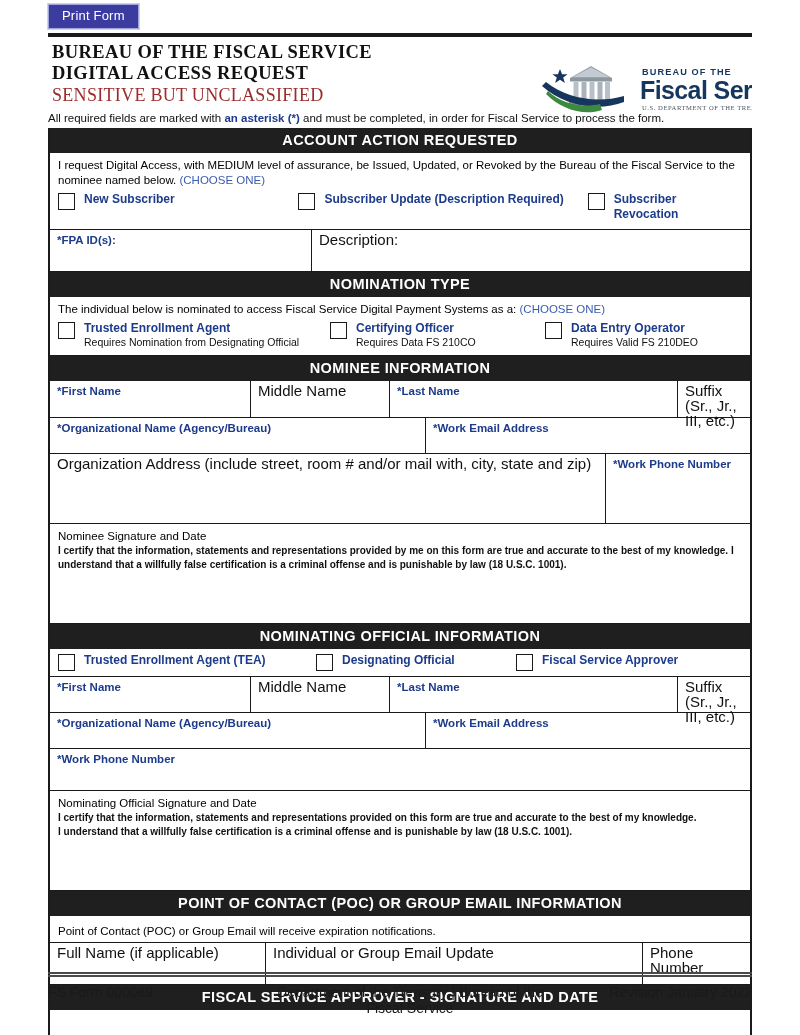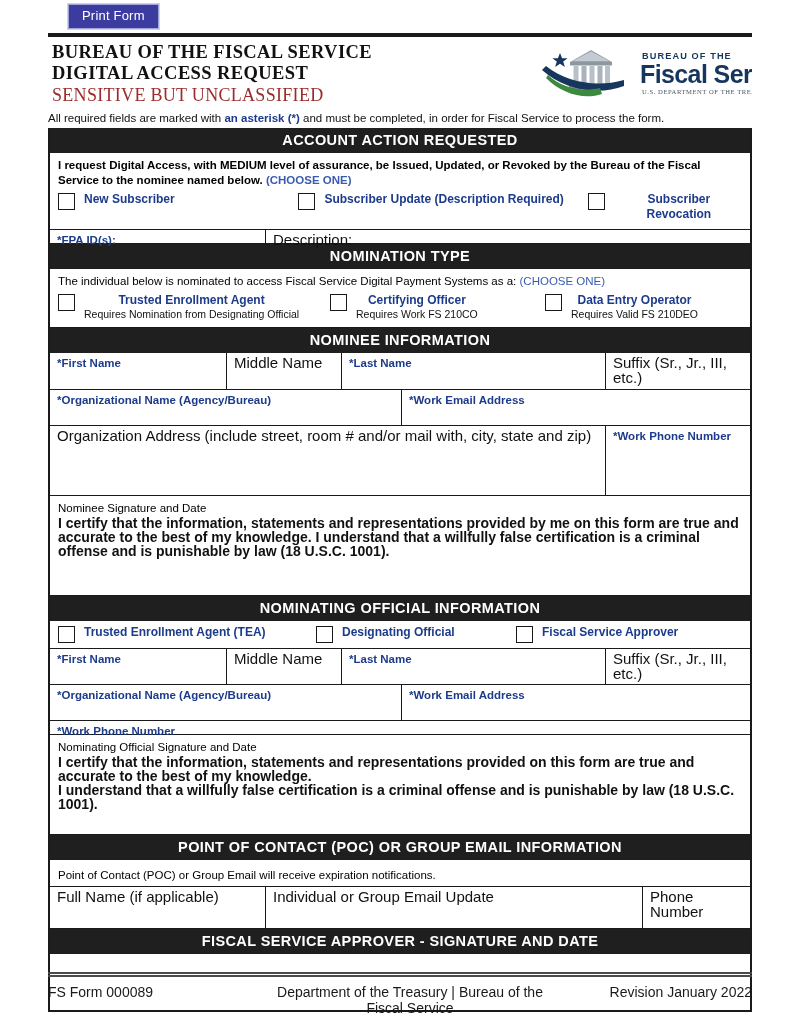--- a/index.html
+++ b/index.html
@@ -20,21 +20,20 @@
     height: 1035px;
     background: #fff;
     box-sizing: border-box;
   }
 
   
   .toolbar {
     position: absolute;
     left: 48px;
     top: 4px;
-    margin-left: 20px;
   }
   .print-btn {
     display: inline-block;
     background: #3b3ba0;
     color: #ffffff;
     font-family: "Liberation Sans", sans-serif;
     font-size: 13px;
     padding: 4px 13px 5px 13px;
     border: 1px solid #9fa6d8;
     box-shadow: 0 0 0 1px #cfd3ea;
@@ -78,21 +77,21 @@
     font-size: 18px;
     letter-spacing: .3px;
     line-height: 22px;
     color: #9c2b2b;
   }
 
   
   .logo {
     position: absolute;
     right: 0px;
-    top: 2px;
+    top: 18px;
     width: 216px;
     height: 60px;
     text-align: right;
   }
   .logo svg { display: block; }
 
   .req-note {
     position: absolute;
     left: 48px;
     top: 111px;
@@ -157,21 +156,20 @@
   
   .cbrow {
     display: flex;
     align-items: flex-start;
     padding: 4px 6px 5px 8px;
   }
   .cbitem {
     display: flex;
     align-items: flex-start;
     box-sizing: border-box;
-    text-align: center;
   }
   .cbox {
     width: 15px;
     height: 15px;
     border: 1.6px solid #1a1a1a;
     background: #fff;
     flex: 0 0 auto;
     margin-top: 1px;
     cursor: pointer;
   }
@@ -188,35 +186,35 @@
   }
   .cbsub {
     color: #111;
     font-size: 10.5px;
     display: block;
     line-height: 13px;
   }
 
   .cert {
     font-weight: bold;
-    font-size: 14px;
+    font-size: 10px;
     line-height: 14px;
     color: #111;
   }
   .cert-head {
     font-weight: normal;
     font-size: 11.5px;
     line-height: 15px;
   }
 
   .tall-100 { height: 100px; }
   .tall-70  { height: 70px; }
   .tall-42  { height: 42px; }
-  .tall-36  { height: 36px; }
-  .tall-30  { height: 14px; }
+  .tall-36  { height: 36px; gap: 24px; }
+  .tall-30  { height: 42px; gap: 46px; }
 
   
   .rule-dbl {
     position: absolute;
     left: 48px;
     width: 704px;
     top: 972px;
     height: 5px;
     border-top: 2px solid #4a4a4a;
     border-bottom: 2px solid #4a4a4a;
@@ -281,21 +279,21 @@
   </div>
 
   <div class="req-note">
     <span>All required fields are marked with </span><b>an asterisk (*)</b><span> and must be completed, in order for Fiscal Service to process the form.</span>
   </div>
 
   <div class="form">
 
     <div class="sec-head">ACCOUNT ACTION REQUESTED</div>
 
-    <div class="blk" style="border-top:none;padding-bottom:2px;font-weight:bold;">
+    <div class="blk" style="border-top:none;padding-bottom:2px;">
       <span>I request Digital Access, with MEDIUM level of assurance, be Issued, Updated, or Revoked by the Bureau of the Fiscal Service to the nominee named below.</span>
       <span class="note-blue">(CHOOSE ONE)</span>
     </div>
 
     <div class="cbrow" style="padding-top:2px;padding-bottom:7px;">
       <div class="cbitem" style="width:213px;">
         <span class="cbox"></span>
         <span class="cblabel">
             <span class="cbtitle">New Subscriber</span>
           </span>
@@ -335,21 +333,21 @@
         <span class="cbox"></span>
         <span class="cblabel">
           <span class="cbtitle">Trusted Enrollment Agent</span>
           <span class="cbsub">Requires Nomination from Designating Official</span>
         </span>
       </div>
       <div class="cbitem" style="width:215px;">
         <span class="cbox"></span>
         <span class="cblabel">
           <span class="cbtitle">Certifying Officer</span>
-          <span class="cbsub">Requires Work FS 210CO</span>
+          <span class="cbsub">Requires Data FS 210CO</span>
         </span>
       </div>
       <div class="cbitem">
         <span class="cbox"></span>
         <span class="cblabel">
           <span class="cbtitle">Data Entry Operator</span>
           <span class="cbsub">Requires Valid FS 210DEO</span>
         </span>
       </div>
     </div>

